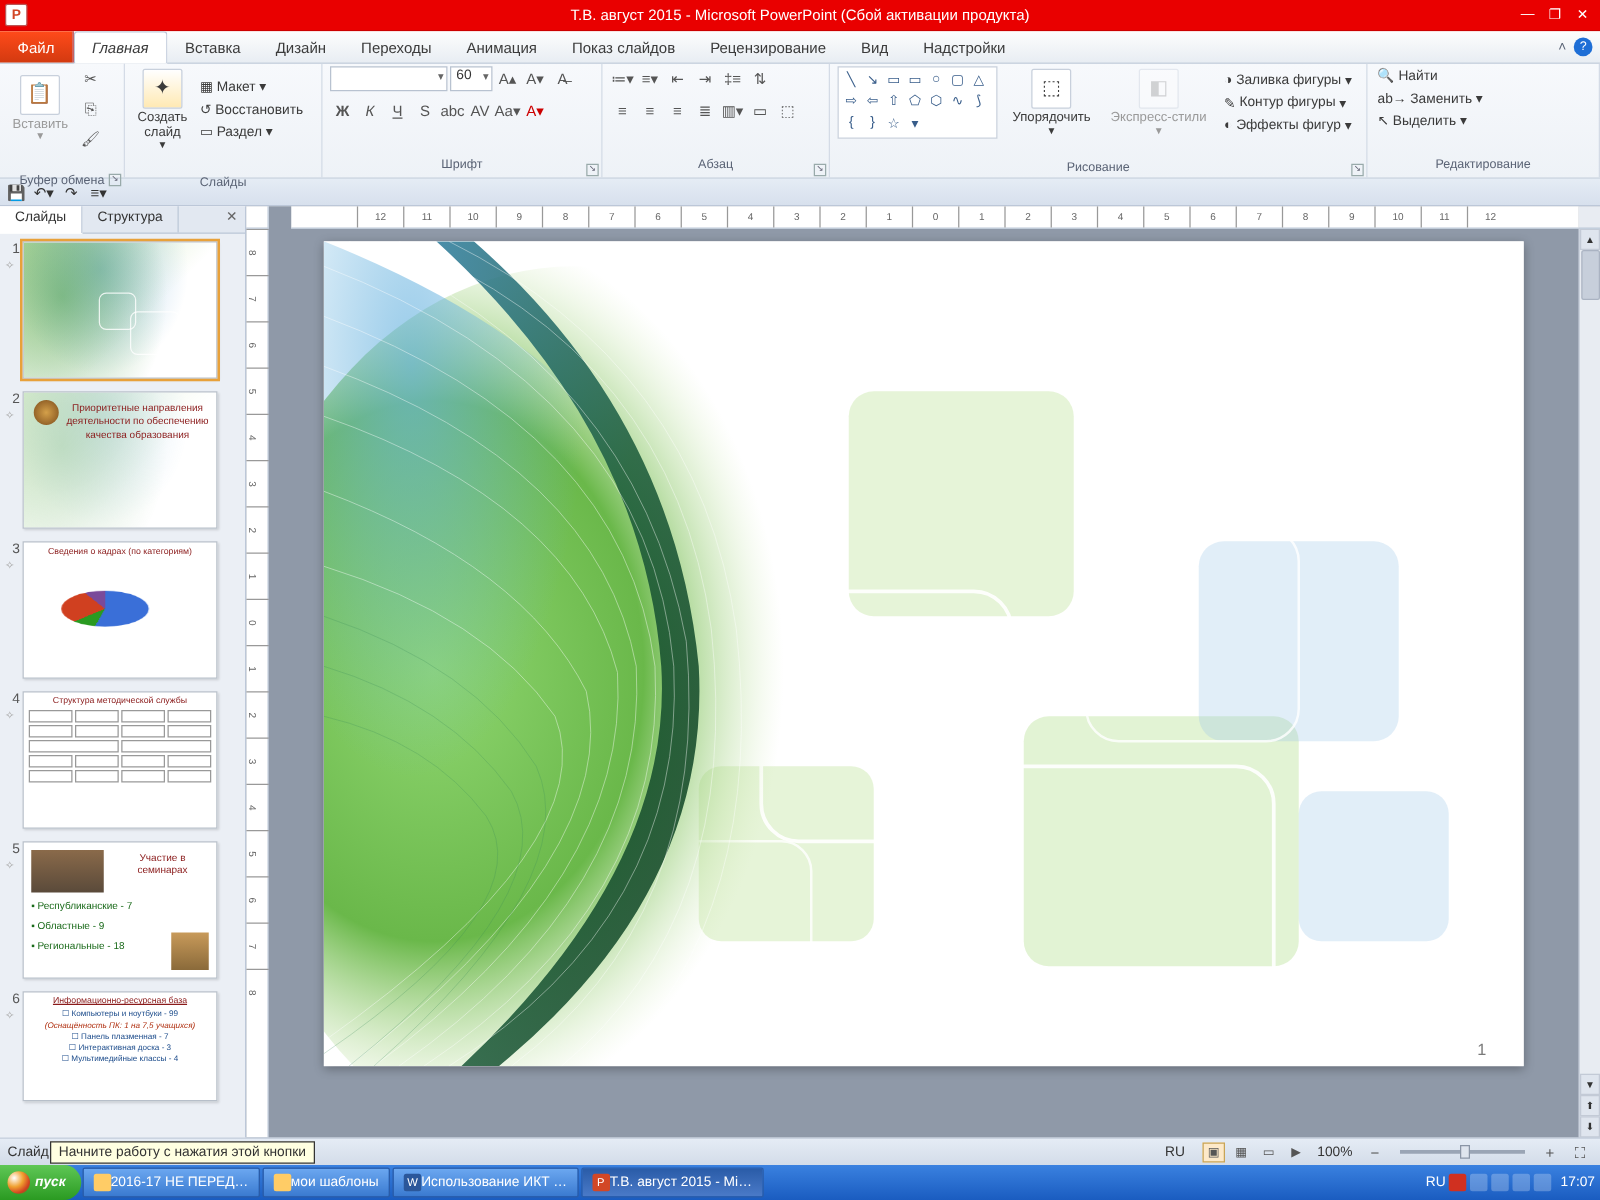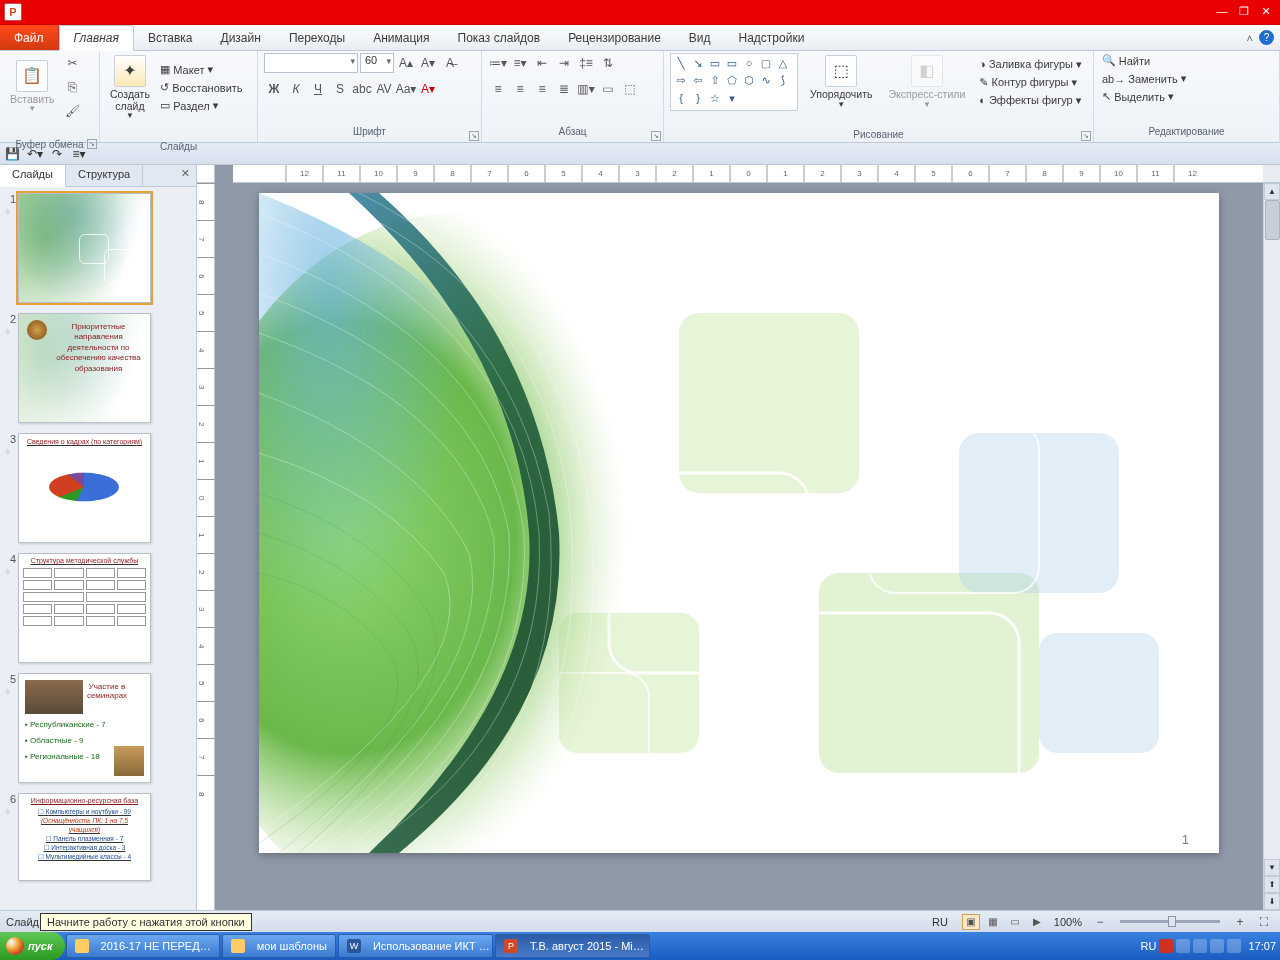--- a/index.html
+++ b/index.html
@@ -32,21 +32,21 @@
 .workspace { display:flex; height:calc(100% - 25px - 26px - 92px - 22px - 22px - 28px); }
 .side { width:197px; background:#ebeff5; border-right:1px solid #bcc7d8; display:flex; flex-direction:column; }
 .side-tabs { height:22px; display:flex; border-bottom:1px solid #bcc7d8; background:#e2e8f1; }
 .side-tab { padding:3px 12px; font-size:11px; border-right:1px solid #bcc7d8; cursor:pointer; }
 .side-tab.active { background:#fff; border-bottom:1px solid #fff; margin-bottom:-1px; }
 .side-close { margin-left:auto; padding:2px 6px; cursor:pointer; color:#666; }
 .thumbs { flex:1; overflow-y:auto; padding:6px 4px; }
 .thumb-row { display:flex; margin-bottom:10px; }
 .thumb-num { width:14px; font-size:11px; color:#555; text-align:right; padding-right:2px; }
 .thumb-star { font-size:9px; color:#aaa; margin-top:2px; }
-.thumb { width:133px; height:110px; background:#fff; border:1px solid #b7bfc9; box-shadow:1px 1px 2px rgba(0,0,0,.15); cursor:pointer; overflow:hidden; position:relative; font-size:8px;text-decoration:underline; }
+.thumb { width:156px; height:110px; background:#fff; border:1px solid #b7bfc9; box-shadow:1px 1px 2px rgba(0,0,0,.15); cursor:pointer; overflow:hidden; position:relative; font-size:8px; }
 .thumb.sel { outline:2px solid #e8a13a; }
 .editor { flex:1; display:flex; flex-direction:column; background:#8f99a8; position:relative; }
 .hruler { height:18px; background:#fff; border-bottom:1px solid #bcc7d8; margin-left:18px; position:relative; overflow:hidden; font-size:8px; color:#666; }
 .hruler-inner { position:absolute; left:50%; transform:translateX(-50%); display:flex; }
 .tick { width:37px; text-align:center; border-left:1px solid #999; height:18px; line-height:18px; position:relative; }
 .slide-area { flex:1; display:flex; position:relative; overflow:hidden; }
 .vruler { width:18px; background:#fff; border-right:1px solid #bcc7d8; position:relative; font-size:8px; color:#666; }
 .vruler .vtick { height:37px; border-top:1px solid #999; width:18px; text-align:center; writing-mode:vertical-lr; }
 .canvas-wrap { flex:1; background:#8f99a8; display:flex; align-items:flex-start; justify-content:center; padding:10px 20px; overflow:hidden; position:relative; }
 .slide { width:960px; height:660px; background:#fff; box-shadow:0 2px 8px rgba(0,0,0,.3); position:relative; overflow:hidden; }
@@ -59,41 +59,42 @@
 .status-left { padding:0 6px; position:relative; }
 .tooltip { position:absolute; left:40px; top:-3px; background:#ffffe1; border:1px solid #333; padding:2px 6px; font-size:11px; white-space:nowrap; z-index:10; }
 .status-right { margin-left:auto; display:flex; align-items:center; gap:4px; padding-right:6px; }
 .viewbtn { width:18px; height:16px; border:1px solid transparent; cursor:pointer; display:flex; align-items:center; justify-content:center; font-size:10px; color:#555; }
 .viewbtn.active { border-color:#c8a456; background:#fde9c9; }
 .zoom-slider { width:100px; height:3px; background:#9aa5b5; position:relative; margin:0 6px; }
 .zoom-slider .zh { position:absolute; left:48px; top:-4px; width:8px; height:11px; background:#dfe5ee; border:1px solid #8a95a6; cursor:pointer; }
 .taskbar { height:28px; background:linear-gradient(#3a81e0,#1a5cc0); display:flex; align-items:center; font-size:11px; }
 .start { height:28px; padding:0 12px 0 6px; background:linear-gradient(#5fc756,#2a9a21); color:#fff; font-weight:bold; font-style:italic; display:flex; align-items:center; gap:4px; border-radius:0 14px 14px 0; cursor:pointer;justify-content:flex-end; }
 .start .orb { width:18px; height:18px; border-radius:50%; background:radial-gradient(circle at 30% 30%,#fff,#f0a030 40%,#d04020 70%,#20a020); }
-.tb-item { height:24px; margin:0 1px; padding:0 8px; background:linear-gradient(#6ba7f0,#3a7ad0); border:1px solid #2a5ca8; border-radius:2px; display:flex; align-items:center; gap:12px; color:#fff; cursor:pointer; max-width:155px; overflow:hidden; white-space:nowrap; }
+.tb-item { height:24px; margin:0 1px; padding:0 8px; background:linear-gradient(#6ba7f0,#3a7ad0); border:1px solid #2a5ca8; border-radius:2px; display:flex; align-items:center; gap:0; color:#fff; cursor:pointer; max-width:155px; overflow:hidden; white-space:nowrap; }
 .tb-item.active { background:linear-gradient(#2a5ca8,#4a7ac8); }
 .tb-item .ic { width:14px; height:14px; background:#fc6; border-radius:2px; flex-shrink:0; }
 .tray { margin-left:auto; display:flex; align-items:center; gap:3px; padding:0 4px; color:#fff; }
 .tray .tic { width:14px; height:14px; cursor:pointer; background:rgba(255,255,255,.25); border-radius:2px; }
 .abstract-bg { position:absolute; inset:0; }
 
 .shp { width:16px; height:14px; display:inline-flex; align-items:center; justify-content:center; color:#385d8a; cursor:pointer; }
 
 .t-abstract { position:absolute; inset:0; background:
   radial-gradient(ellipse 120px 160px at 20% 40%, rgba(60,150,60,.5), transparent 70%),
   radial-gradient(ellipse 100px 120px at 40% 20%, rgba(60,140,200,.4), transparent 70%),
   linear-gradient(135deg, rgba(160,210,120,.6), transparent 60%);
 }
 .t-sq { position:absolute; border:1px solid rgba(255,255,255,.8); border-radius:6px; }
 </style>
 </head>
 <body>
 
 <div class="titlebar">
   <div class="p-icon">P</div>
+  <div class="title">Т.В. август 2015  -  Microsoft PowerPoint (Сбой активации продукта)</div>
   <div class="win-controls">
     <span>―</span>
     <span>❐</span>
     <span>✕</span>
   </div>
 </div>
 
 <div class="menubar">
   <div class="file-tab">Файл</div>
   <div class="mtab active">Главная</div>

